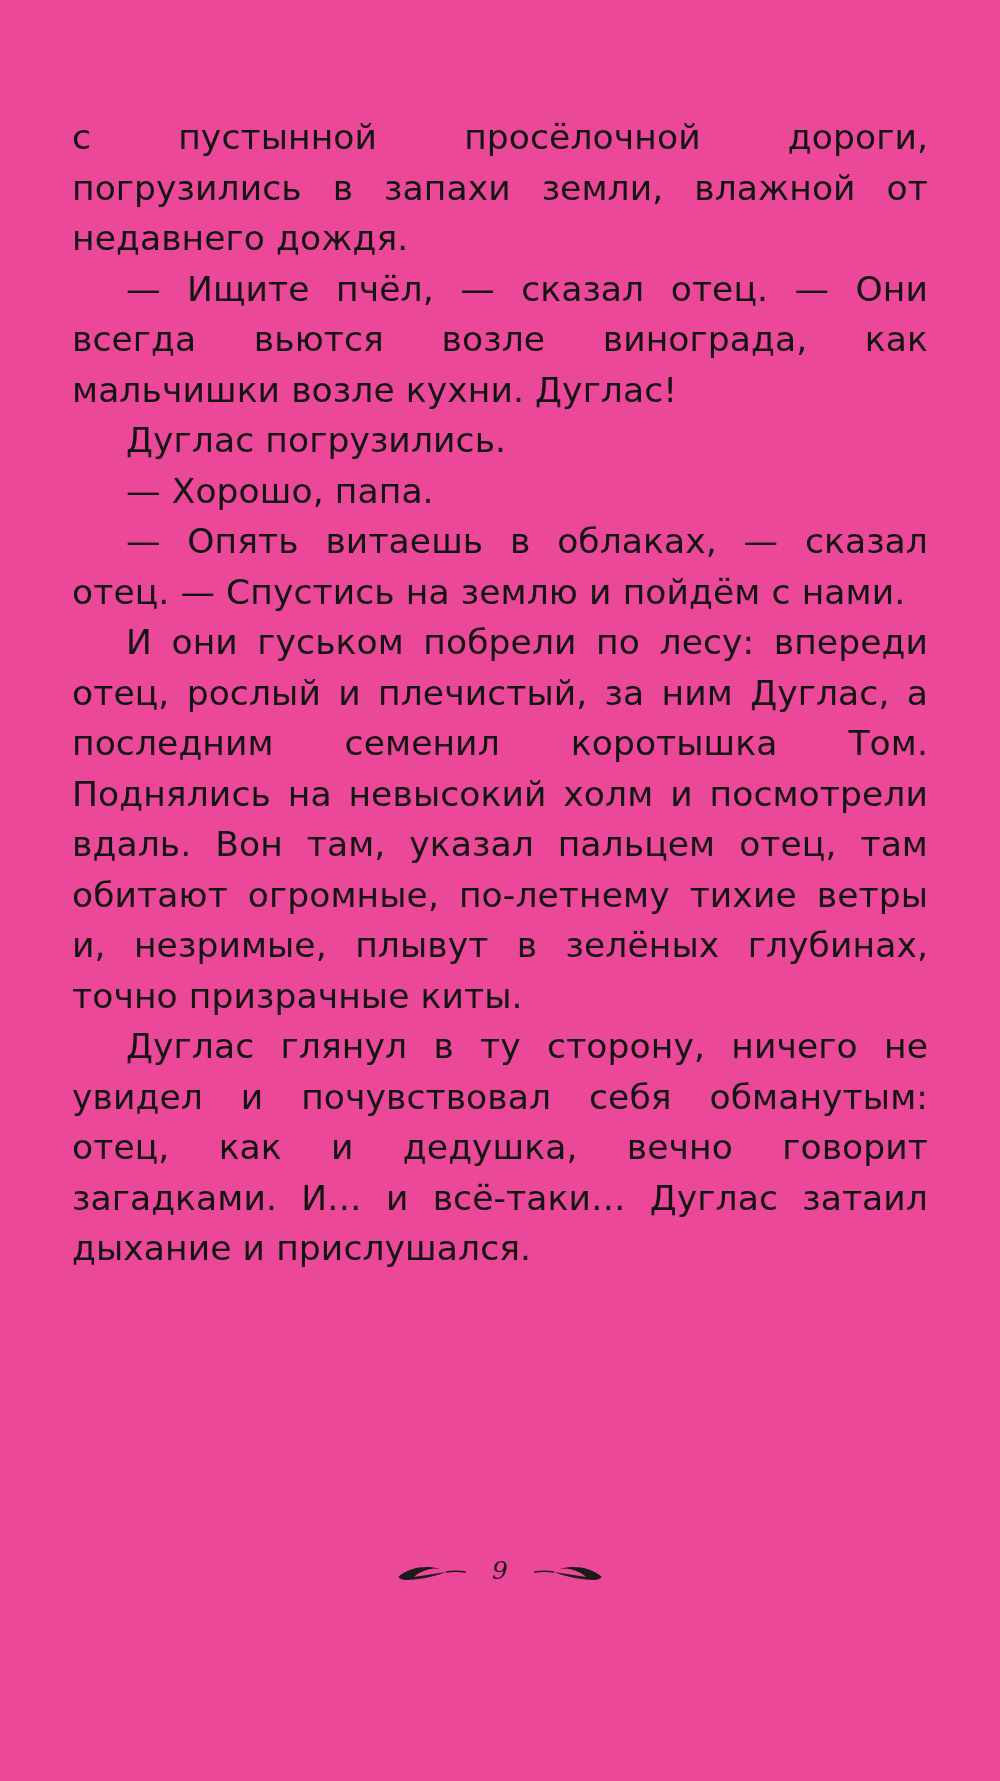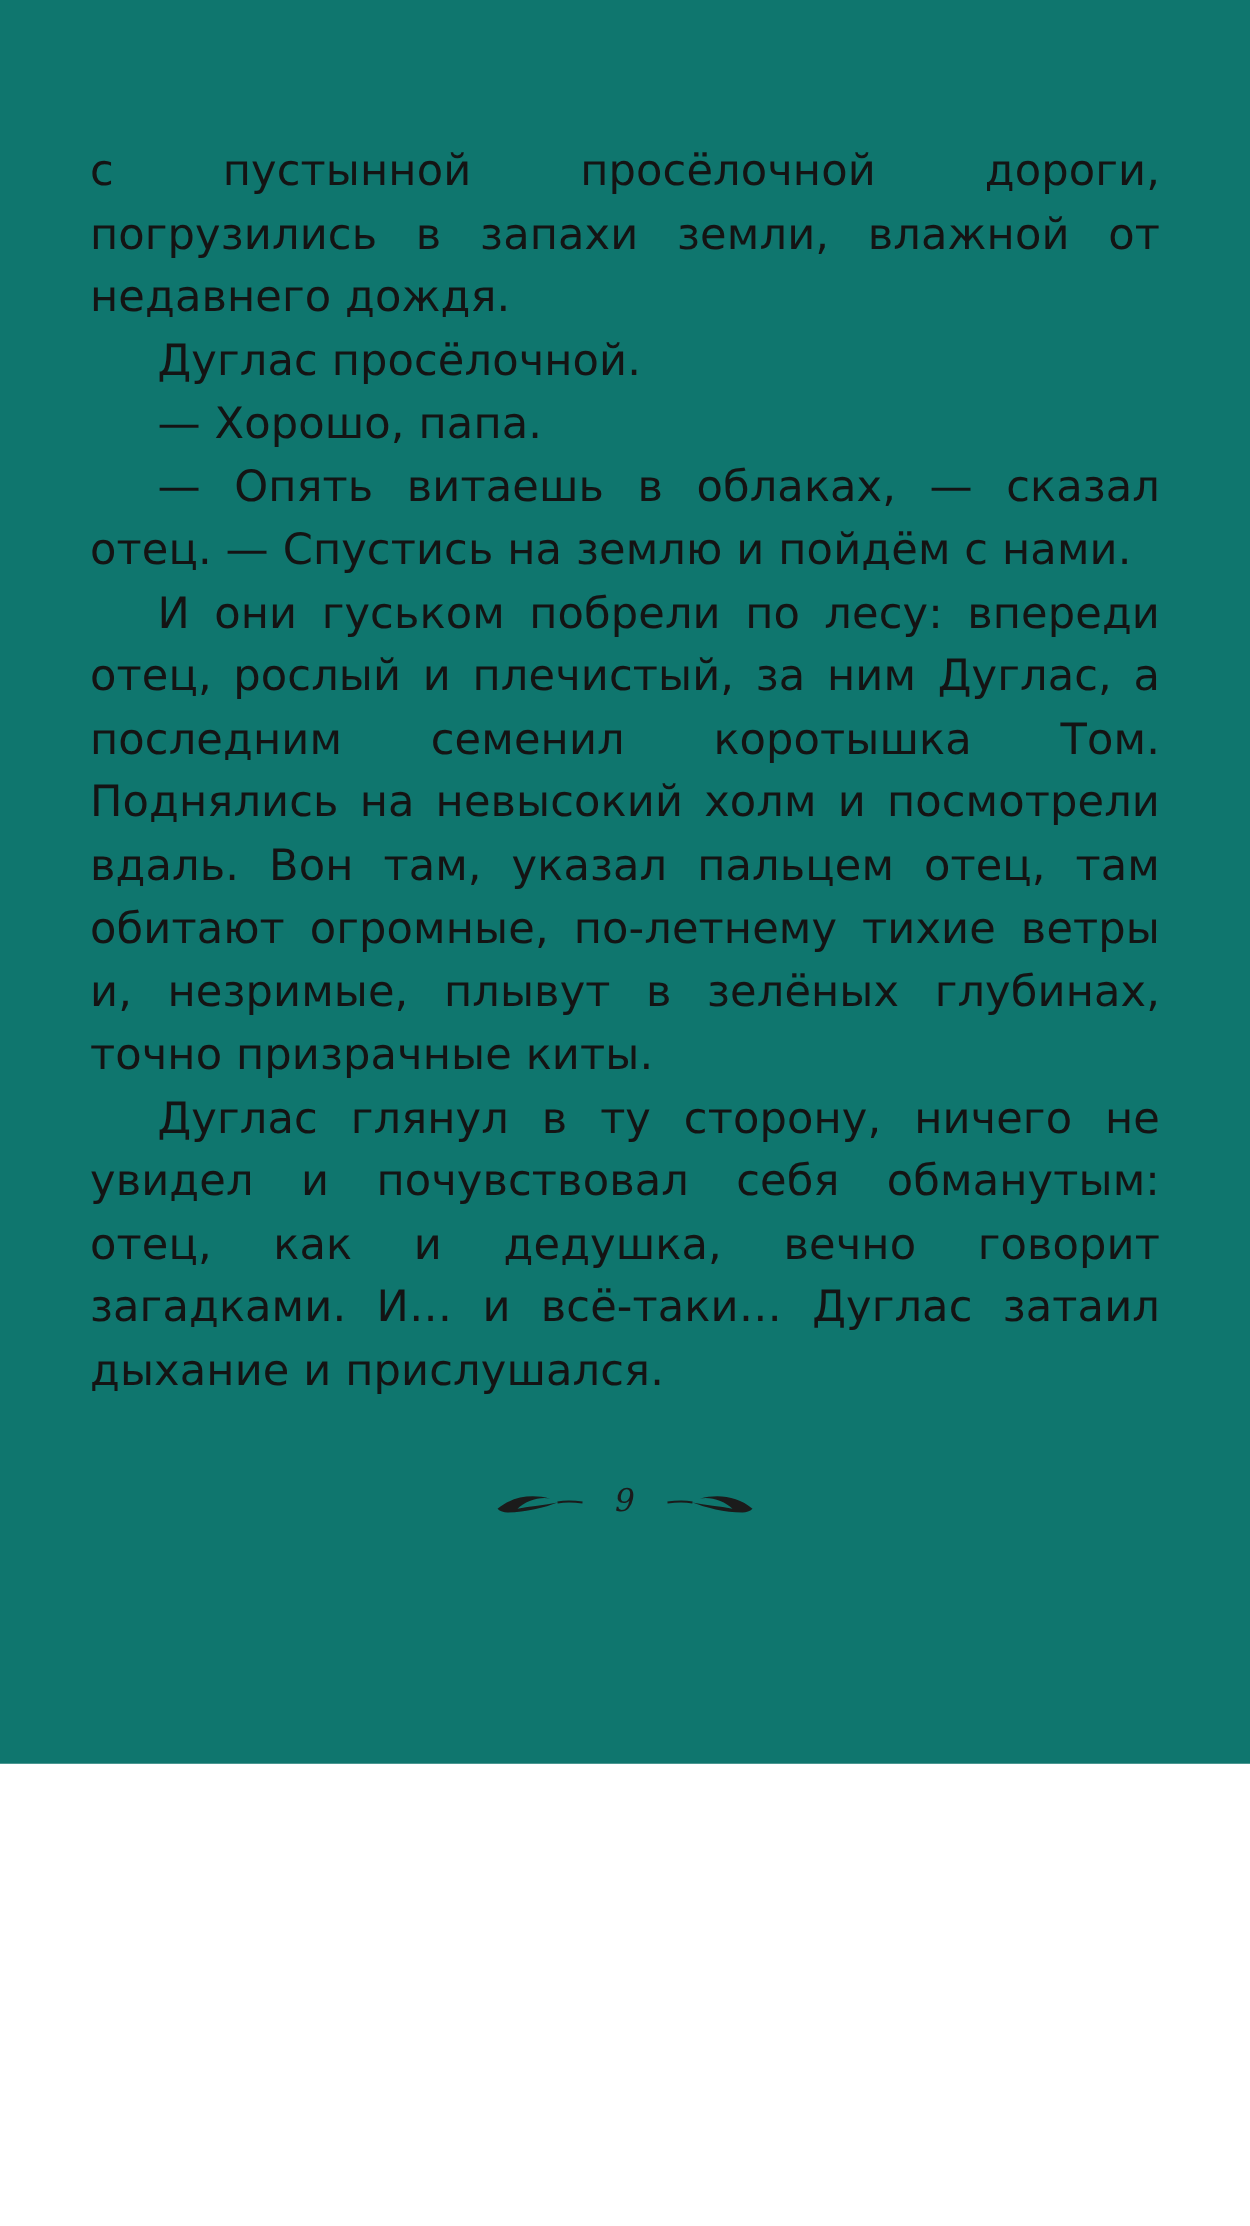--- a/index.html
+++ b/index.html
@@ -10,22 +10,22 @@
   body {
     width: 1000px;
     height: 1781px;
     overflow: hidden;
     font-family: "DejaVu Sans", sans-serif;
     color: #1b1b1b;
   }
   .page {
     position: relative;
     width: 1000px;
-    height: 1411px;
-    background: #0f766e;
+    height: 1781px;
+    background: #ec4899;
     box-sizing: border-box;
     padding: 112px 72px 0 72px;
   }
   .text-block {
     width: 856px;
     margin: 0 auto;
   }
   p.para {
     margin: 0;
     font-size: 34.5px;
@@ -68,21 +68,22 @@
     padding-bottom: 2px;
   }
 </style>
 </head>
 <body>
 
 <div class="page">
 
   <div class="text-block">
     <p class="para cont">с пустынной просёлочной дороги, погрузились в запахи земли, влажной от недавнего дождя.</p>
-    <p class="para indent">Дуглас просёлочной.</p>
+    <p class="para indent">— Ищите пчёл, — сказал отец. — Они всегда вьются возле винограда, как мальчишки возле кухни. Дуглас!</p>
+    <p class="para indent">Дуглас погрузились.</p>
     <p class="para indent">— Хорошо, папа.</p>
     <p class="para indent">— Опять витаешь в облаках, — сказал отец. — Спустись на землю и пойдём с нами.</p>
     <p class="para indent">И они гуськом побрели по лесу: впереди отец, рослый и плечистый, за ним Дуглас, а последним семенил коротышка Том. Поднялись на невысокий холм и посмотрели вдаль. Вон там, указал пальцем отец, там обитают огромные, по-летнему тихие ветры и, незримые, плывут в зелёных глубинах, точно призрачные киты.</p>
     <p class="para indent">Дуглас глянул в ту сторону, ничего не увидел и почувствовал себя обманутым: отец, как и дедушка, вечно говорит загадками. И… и всё-таки… Дуглас затаил дыхание и прислушался.</p>
   </div>
 
   <div class="footer">
     <span class="orn">
       <svg viewBox="0 0 78 22" width="78" height="22" aria-hidden="true">
         <path d="M2 16 C14 6, 30 4, 44 8 C36 6, 24 10, 18 16 C28 14, 40 13, 50 11 C40 15, 24 19, 10 19 C7 19, 4 18, 2 16 Z" fill="#1b1b1b"></path>

